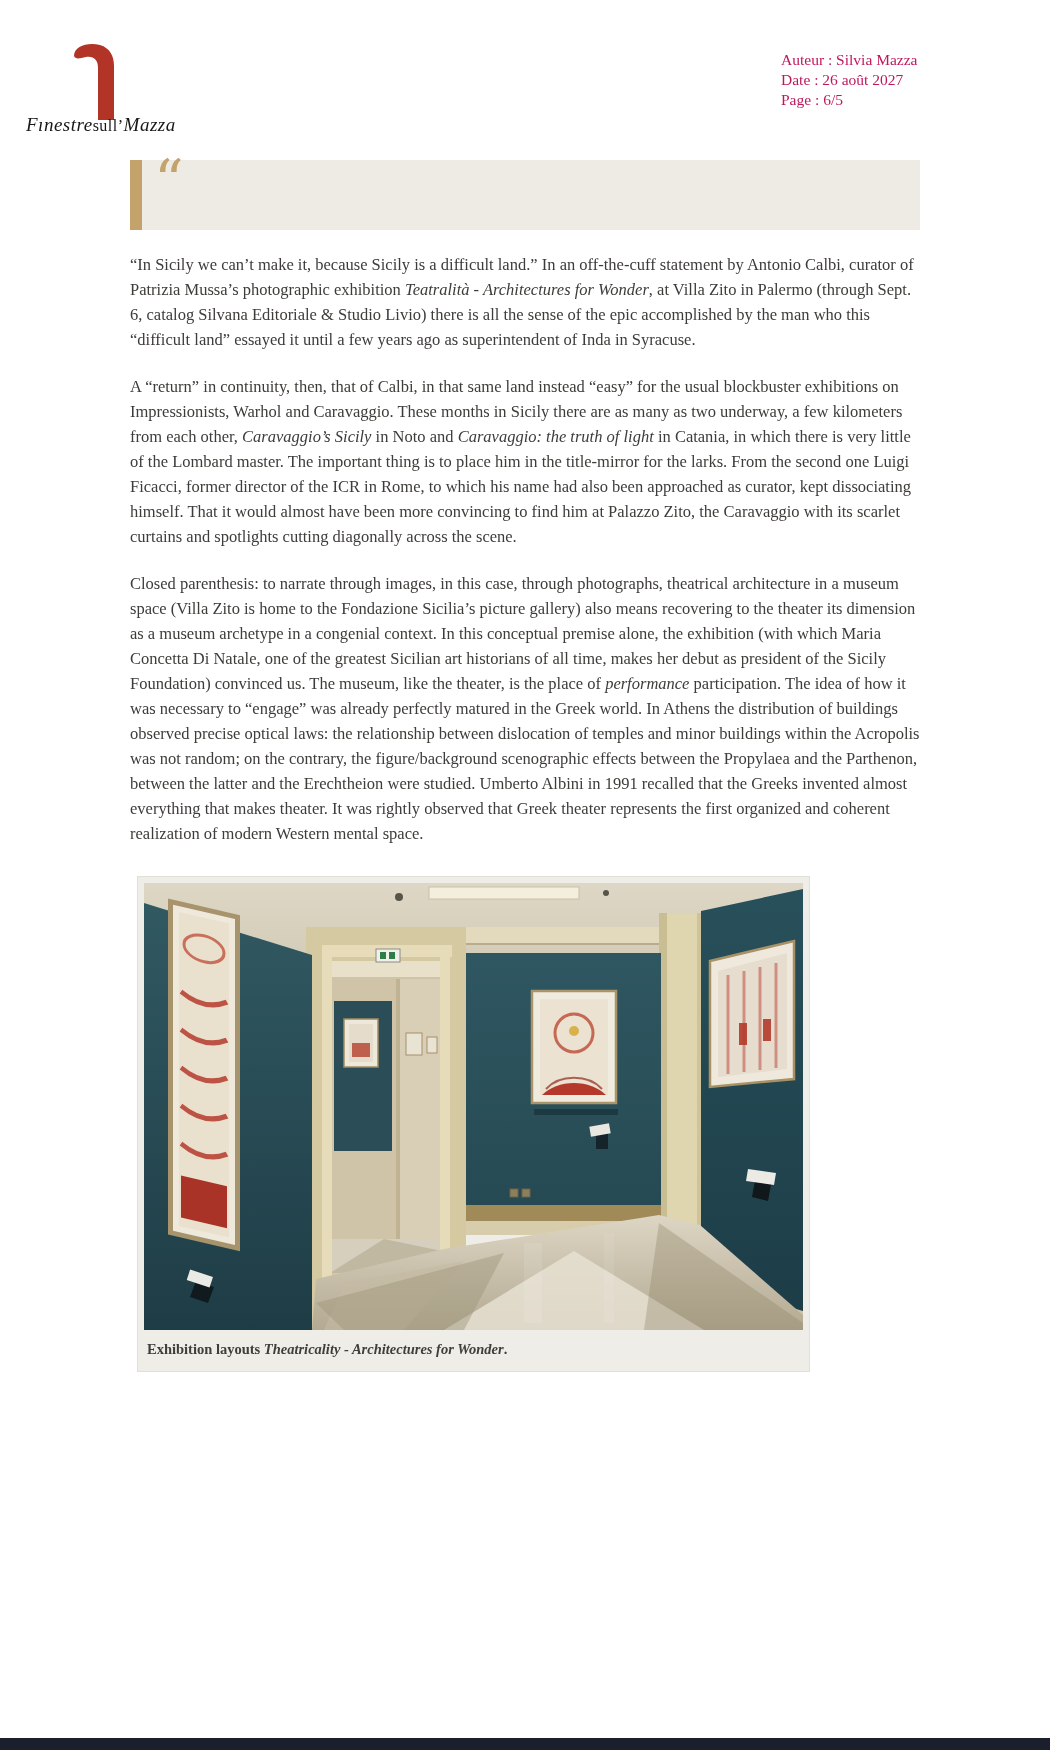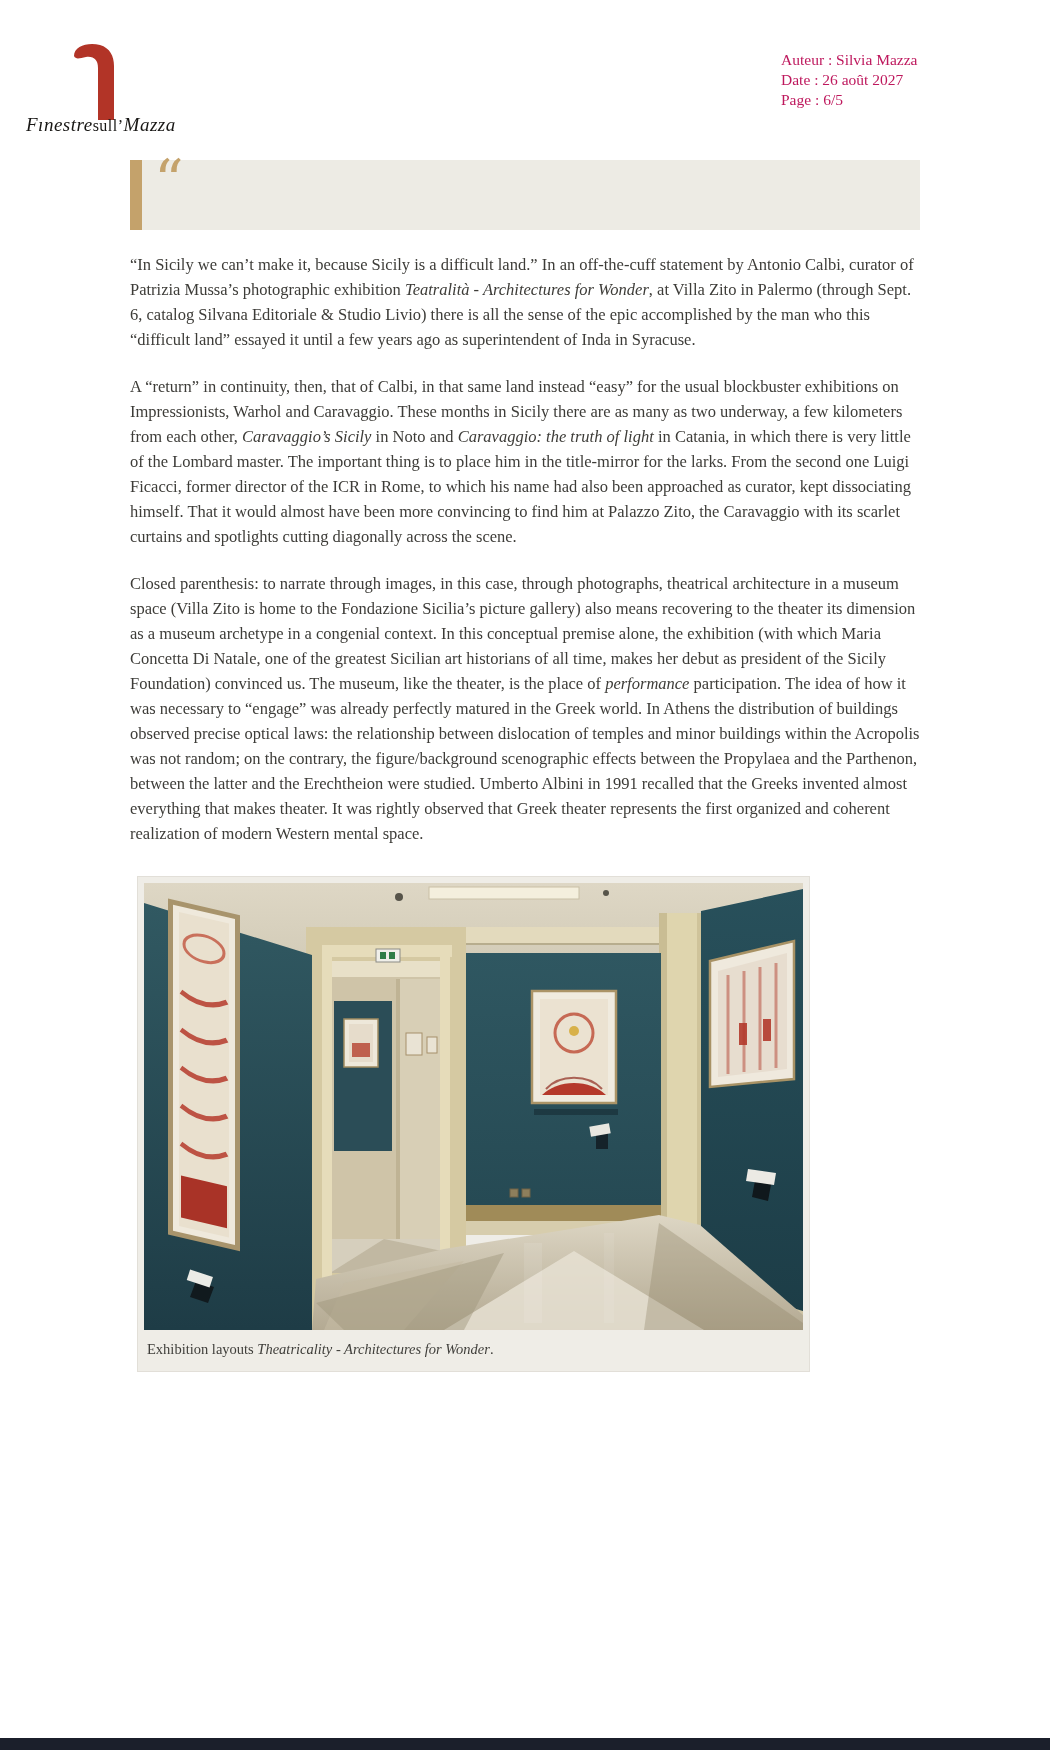--- a/index.html
+++ b/index.html
@@ -25,20 +25,21 @@
     position:absolute;left:12px;top:-8px;font-size:58px;line-height:1;
     color:#c4a26b;font-family:"DejaVu Serif",serif;
   }
   .quote-text{margin:0;font-size:16.5px;line-height:26px;color:#3f3d38;text-indent:56px;}
   .article p{margin:22px 0 0 0;font-size:16.5px;line-height:25px;color:#3d3c38;}
   .article p em{}
   
   .figure{
     margin:30px 0 0 7px;width:659px;background:#efede7;border:1px solid #e2dfd8;
     padding:6px 6px 0 6px;
+    font-weight:bold;
   }
   .figure svg{display:block;width:659px;height:447px;}
   .figcaption{padding:11px 6px 13px 3px;font-size:14.5px;color:#3f3e3a;}
   .figcaption em{font-style:italic;}
   
   .footer-bar{position:absolute;left:0;top:1738px;width:1050px;height:12px;background:#1b1f2b;}
 </style>
 </head>
 <body>
 

